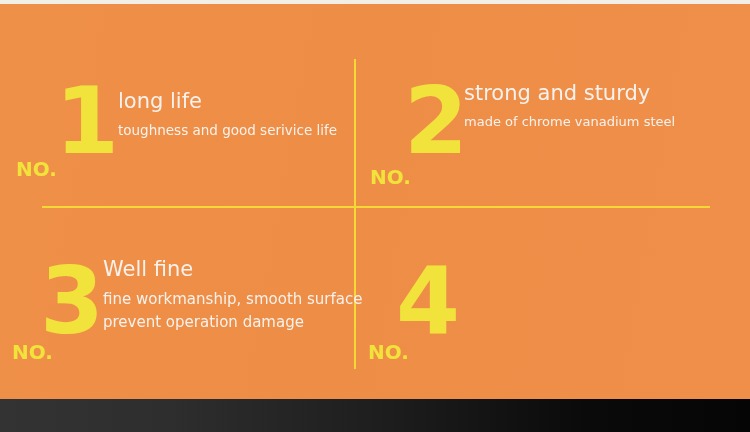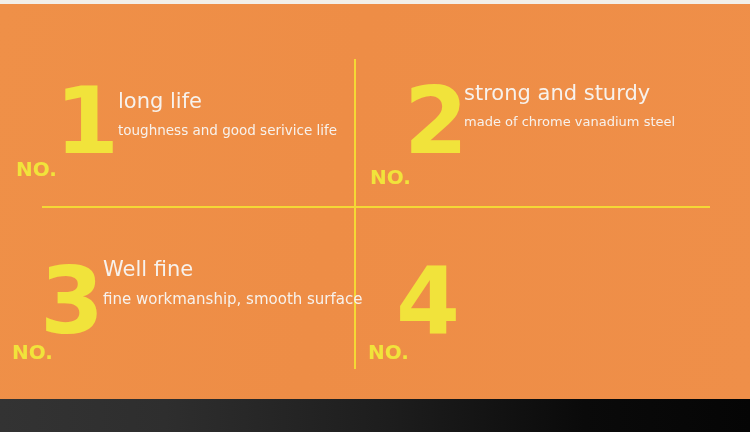--- a/index.html
+++ b/index.html
@@ -158,20 +158,21 @@
       </div>
     </div>
 
     <div class="cell cell-3">
       <div class="no-label">NO.</div>
       <div class="numeral">3</div>
       <div class="textblock">
         <div class="heading">Well fine</div>
         <div class="desc">
           <span class="line">fine workmanship, smooth surface</span>
+          <span class="line">prevent operation damage</span>
         </div>
       </div>
     </div>
 
     <div class="cell cell-4">
       <div class="no-label">NO.</div>
       <div class="numeral">4</div>
     </div>
 
   </div>

